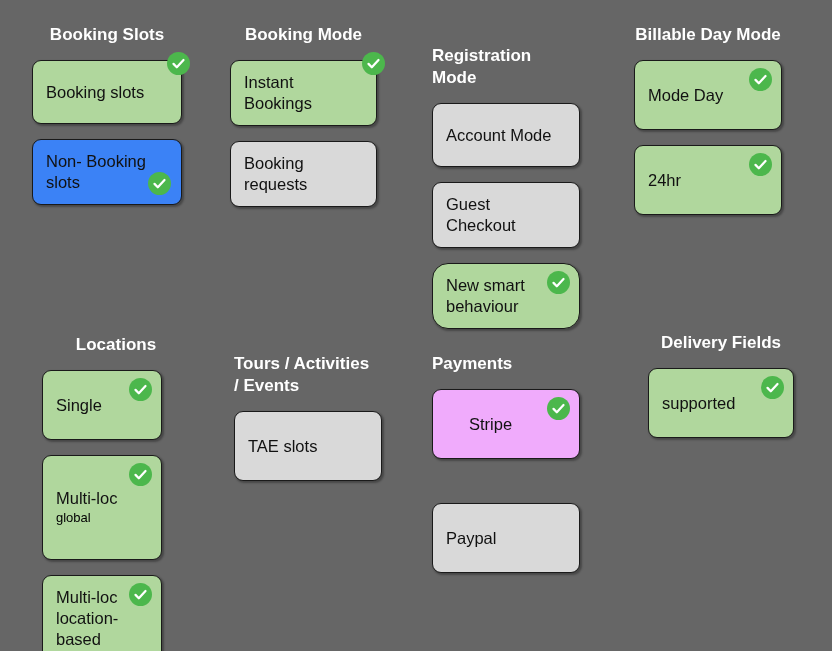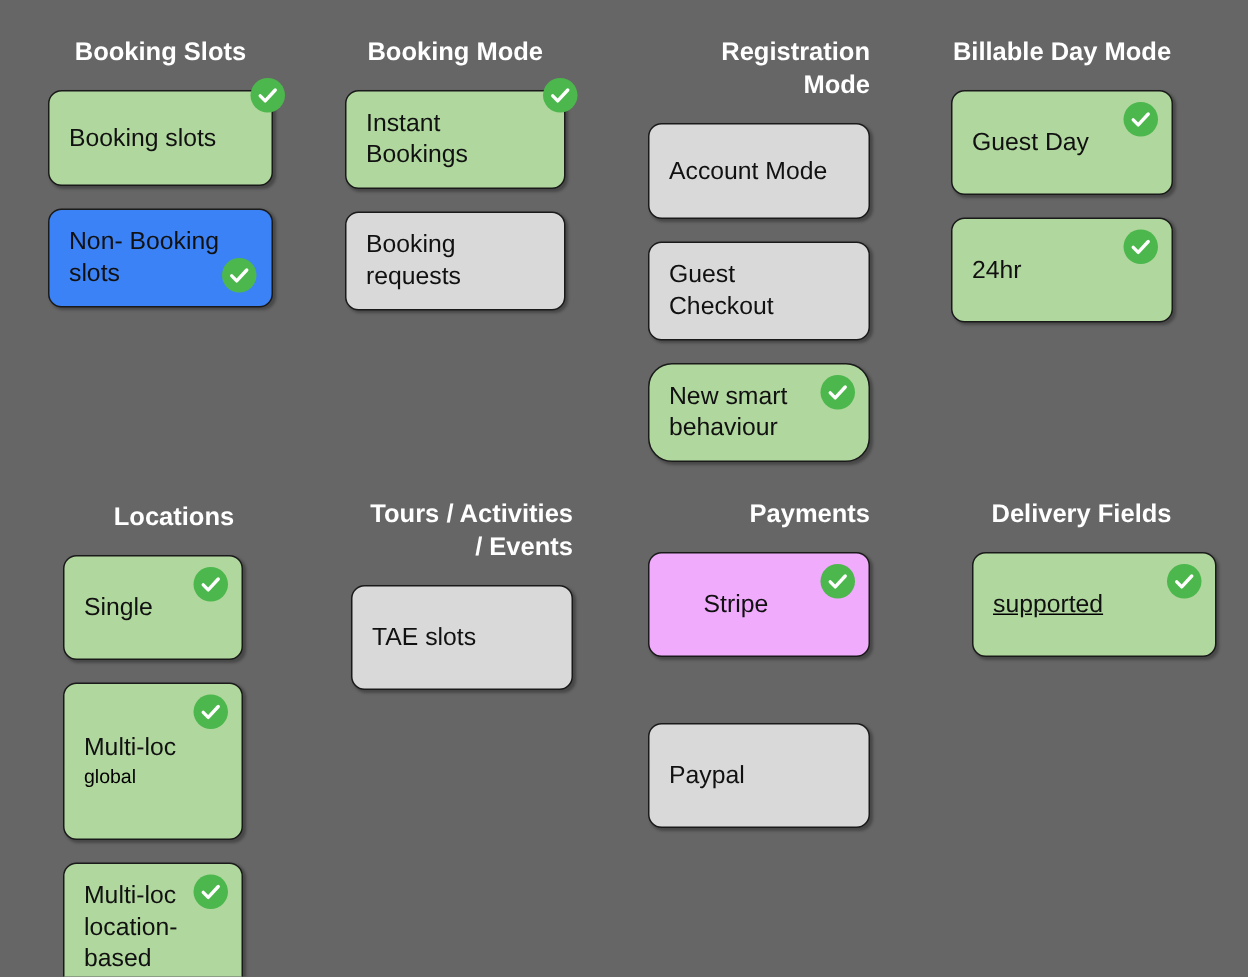--- a/index.html
+++ b/index.html
@@ -29,21 +29,21 @@
 
   .group-title {
     color: #ffffff;
     font-weight: bold;
     font-size: 17px;
     line-height: 22px;
     margin: 0 0 14px 0;
     white-space: pre-line;
   }
   .group-title.center { text-align: center; }
-  .group-title.left   { text-align: right; }
+  .group-title.left   { text-align: left; margin-top: 21px; }
 
   
   .card {
     position: relative;
     box-sizing: border-box;
     border: 1.4px solid #1a1a1a;
     border-radius: 9px;
     padding: 11px 13px;
     margin-bottom: 15px;
     box-shadow: 1.5px 1.5px 2px rgba(0,0,0,0.30);
@@ -99,21 +99,21 @@
   #g-payments           { left: 432px; top: 332px; width: 148px; }
   #g-delivery-fields    { left: 648px; top: 332px; width: 146px; }
 
   #g-booking-slots .card      { width: 150px; }
   #g-booking-mode .card       { width: 147px; }
   #g-registration-mode .card  { width: 148px; }
   #g-billable-day-mode .card  { width: 148px; }
   #g-locations .card          { width: 120px; }
   #g-tae .card                { width: 148px; }
   #g-payments .card           { width: 148px; }
-  #g-delivery-fields .card    { width: 163px; text-decoration: underline; }
+  #g-delivery-fields .card    { width: 146px; }
 
   
   .h-sm  { min-height: 64px; }
   .h-md  { min-height: 66px; }
   .h-lg  { min-height: 70px; }
 </style>
 </head>
 <body style="background: rgb(102, 102, 102);">
 
 <div class="board">
@@ -173,21 +173,21 @@
         <svg width="15" height="15" viewBox="0 0 24 24" aria-hidden="true">
             <path d="M4 12.6 L9.3 18 L20 6.4" fill="none" stroke="#ffffff" stroke-width="3.6" stroke-linecap="round" stroke-linejoin="round"></path>
           </svg>
       </span>
     </div>
   </div>
 
   <div class="group" id="g-billable-day-mode">
     <div class="group-title center">Billable Day Mode</div>
     <div class="card green h-lg" style="background: rgb(176, 215, 157);">
-      <span class="card-label">Guest Day</span>
+      <span class="card-label">Mode Day</span>
       <span class="check-badge badge-tr-in" style="background: rgb(76, 183, 76);">
         <svg width="15" height="15" viewBox="0 0 24 24" aria-hidden="true">
             <path d="M4 12.6 L9.3 18 L20 6.4" fill="none" stroke="#ffffff" stroke-width="3.6" stroke-linecap="round" stroke-linejoin="round"></path>
           </svg>
       </span>
     </div>
     <div class="card green h-lg" style="background: rgb(176, 215, 157);">
       <span class="card-label">24hr</span>
       <span class="check-badge badge-tr-in" style="background: rgb(76, 183, 76);">
         <svg width="15" height="15" viewBox="0 0 24 24" aria-hidden="true">

